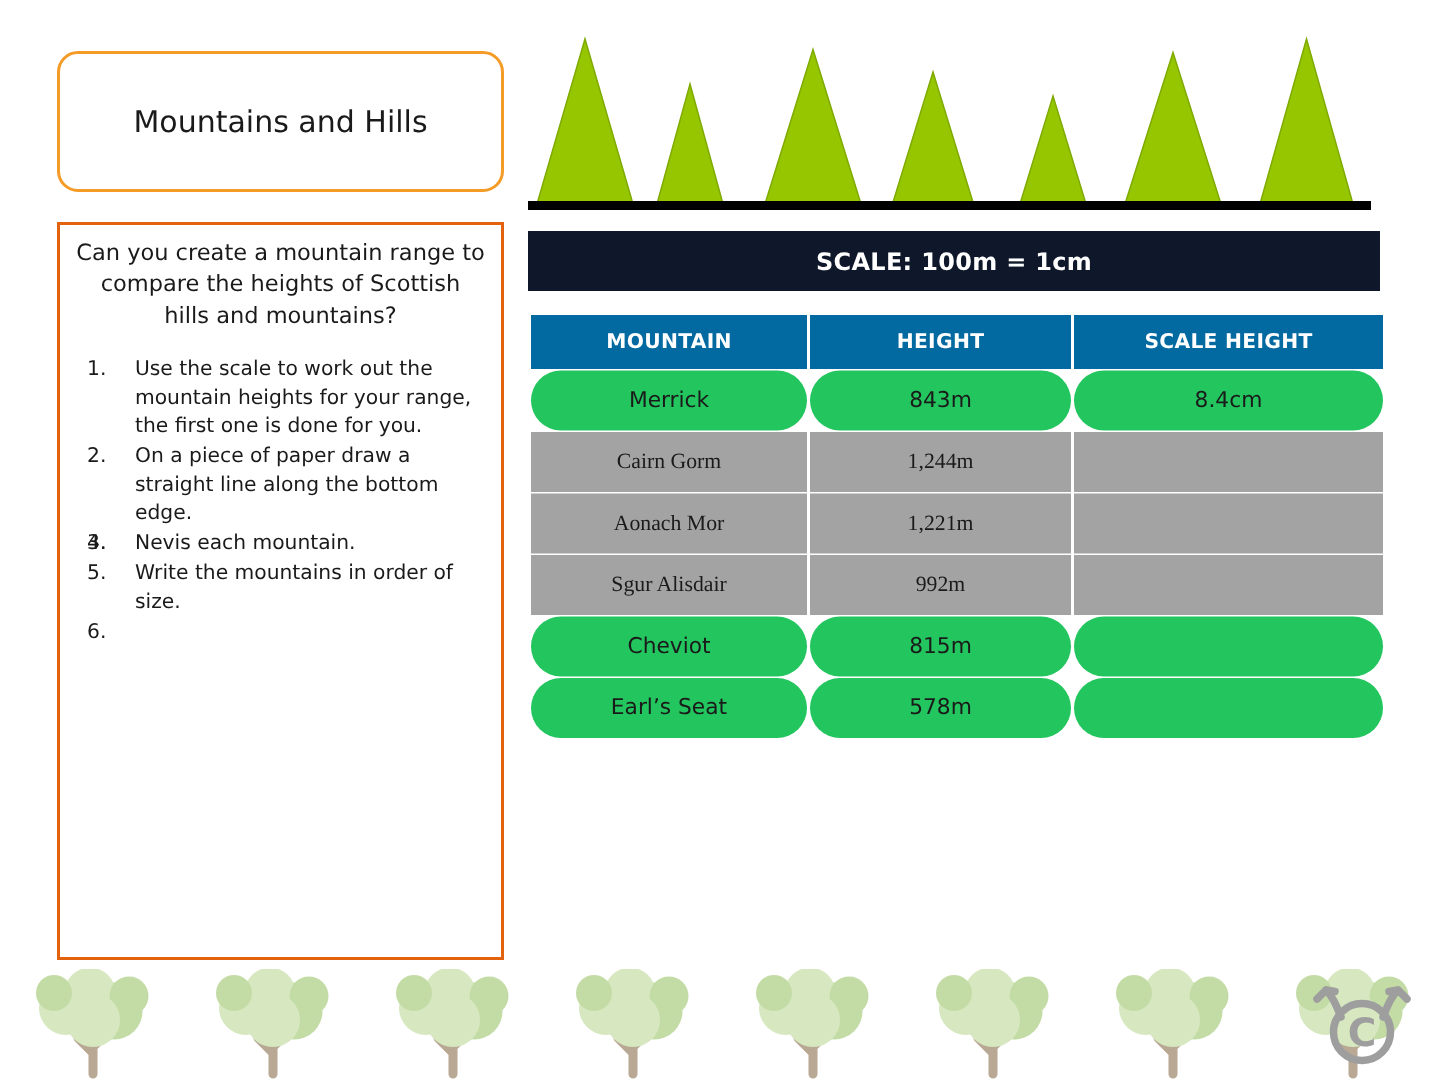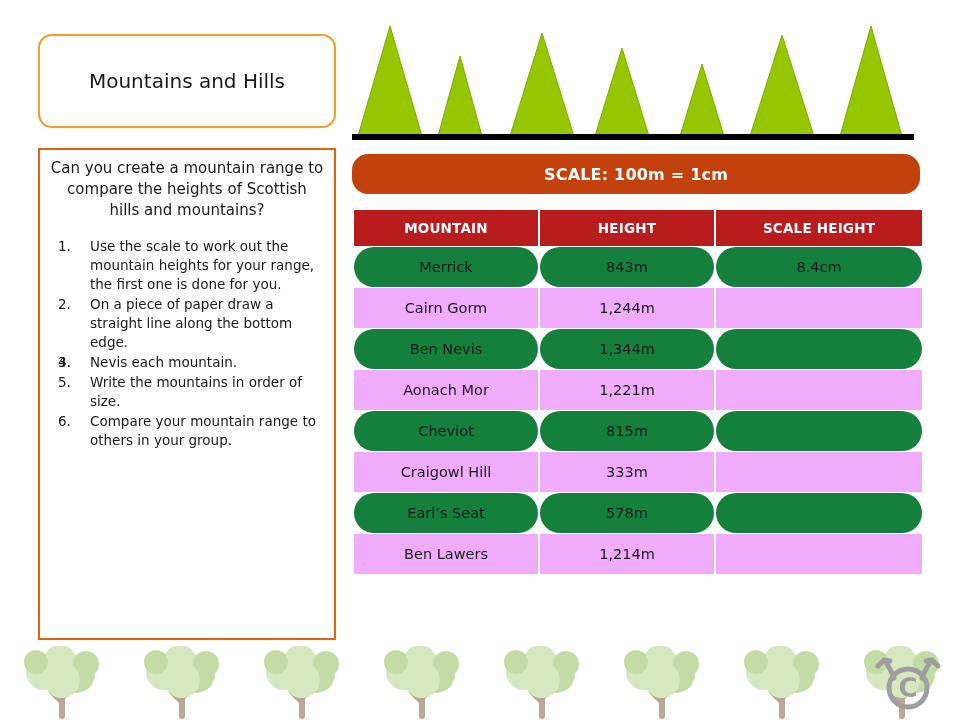--- a/index.html
+++ b/index.html
@@ -90,22 +90,22 @@
     z-index: 2;
   }
 
   
   #scale-banner {
     position: absolute;
     left: 352px;
     top: 154px;
     width: 568px;
     height: 40px;
-    background: #c2410c;
-    border-radius: 16px;
+    background: #0f172a;
+    border-radius: 0;
     display: flex;
     align-items: center;
     justify-content: center;
     z-index: 5;
   }
   #scale-banner .btxt {
     color: #ffffff;
     font-size: 16px;
     font-weight: bold;
     letter-spacing: 0.2px;
@@ -116,37 +116,37 @@
     position: absolute;
     left: 352px;
     top: 209px;
     width: 568px;
     border-collapse: separate;
     border-spacing: 2px 1px;
     z-index: 5;
     table-layout: fixed;
   }
   #mountain-table th {
-    background: #b91c1c;
+    background: #0369a1;
     color: #ffffff;
     font-size: 13.5px;
     font-weight: bold;
     height: 34px;
     text-align: center;
     letter-spacing: 0.2px;
     margin-left: 30px;
   }
   #mountain-table td {
     height: 38px;
     text-align: center;
     font-size: 14.5px;
     color: #1a1a1a;
   }
-  #mountain-table tbody tr.alt-a td { background: #15803d; border-radius: 20px; }
-  #mountain-table tbody tr.alt-b td { background: #f0abfc; }
+  #mountain-table tbody tr.alt-a td { background: #22c55e; border-radius: 20px; }
+  #mountain-table tbody tr.alt-b td { background: #a3a3a3; font-family: Liberation Serif, serif; }
 
   
   #tree-strip {
     position: absolute;
     left: 0;
     top: 646px;
     width: 960px;
     height: 74px;
     z-index: 3;
   }
@@ -167,21 +167,21 @@
 </div>
 
 <div id="instructions-box">
   <p id="intro-question">Can you create a mountain range to compare the heights of Scottish hills and mountains?</p>
   <ol id="steps-list">
       <li><span class="num">1.</span><span>Use the scale to work out the mountain heights for your range, the first one is done for you.</span></li>
       <li><span class="num">2.</span><span>On a piece of paper draw a straight line along the bottom edge.</span></li>
       <li><span class="num">3.</span></li>
       <li><span class="num">4.</span><span>Nevis each mountain.</span></li>
       <li><span class="num">5.</span><span>Write the mountains in order of size.</span></li>
-      <li><span class="num">6.</span><span>Compare your mountain range to others in your group.</span></li>
+      <li><span class="num">6.</span></li>
     </ol>
 </div>
 
 <svg id="mountain-graphic" viewBox="0 0 600 134" preserveAspectRatio="none">
   <g id="peaks-group">
       <polygon points="40,18 72,128 8,128" fill="#95C600" stroke="#7FAA00" stroke-width="1"></polygon>
       <polygon points="110,48 132,128 88,128" fill="#95C600" stroke="#7FAA00" stroke-width="1"></polygon>
       <polygon points="192,25 224,128 160,128" fill="#95C600" stroke="#7FAA00" stroke-width="1"></polygon>
       <polygon points="272,40 299,128 245,128" fill="#95C600" stroke="#7FAA00" stroke-width="1"></polygon>
       <polygon points="352,56 374,128 330,128" fill="#95C600" stroke="#7FAA00" stroke-width="1"></polygon>
@@ -212,48 +212,38 @@
       <tr class="alt-a">
         <td>Merrick</td>
         <td>843m</td>
         <td>8.4cm</td>
       </tr>
       <tr class="alt-b">
         <td>Cairn Gorm</td>
         <td>1,244m</td>
         <td></td>
       </tr>
-      <tr class="alt-a">
-        <td>Ben Nevis</td>
-        <td>1,344m</td>
-        <td></td>
-      </tr>
       <tr class="alt-b">
         <td>Aonach Mor</td>
         <td>1,221m</td>
         <td></td>
       </tr>
+      <tr class="alt-b">
+        <td>Sgur Alisdair</td>
+        <td>992m</td>
+        <td></td>
+      </tr>
       <tr class="alt-a">
         <td>Cheviot</td>
         <td>815m</td>
         <td></td>
       </tr>
-      <tr class="alt-b">
-        <td>Craigowl Hill</td>
-        <td>333m</td>
-        <td></td>
-      </tr>
       <tr class="alt-a">
         <td>Earl’s Seat</td>
         <td>578m</td>
-        <td></td>
-      </tr>
-      <tr class="alt-b">
-        <td>Ben Lawers</td>
-        <td>1,214m</td>
         <td></td>
       </tr>
     </tbody>
 </table>
 
 <svg id="tree-strip" viewBox="0 0 960 74" preserveAspectRatio="none">
   <g id="trees-group">
       <g transform="translate(18,0)">
         <path d="M44 40 L44 70 M44 56 L34 46 M44 52 L54 42" stroke="#B8A894" stroke-width="6" fill="none" stroke-linecap="round"></path>
         <circle cx="26" cy="26" r="18" fill="#D7E8C1"></circle>

